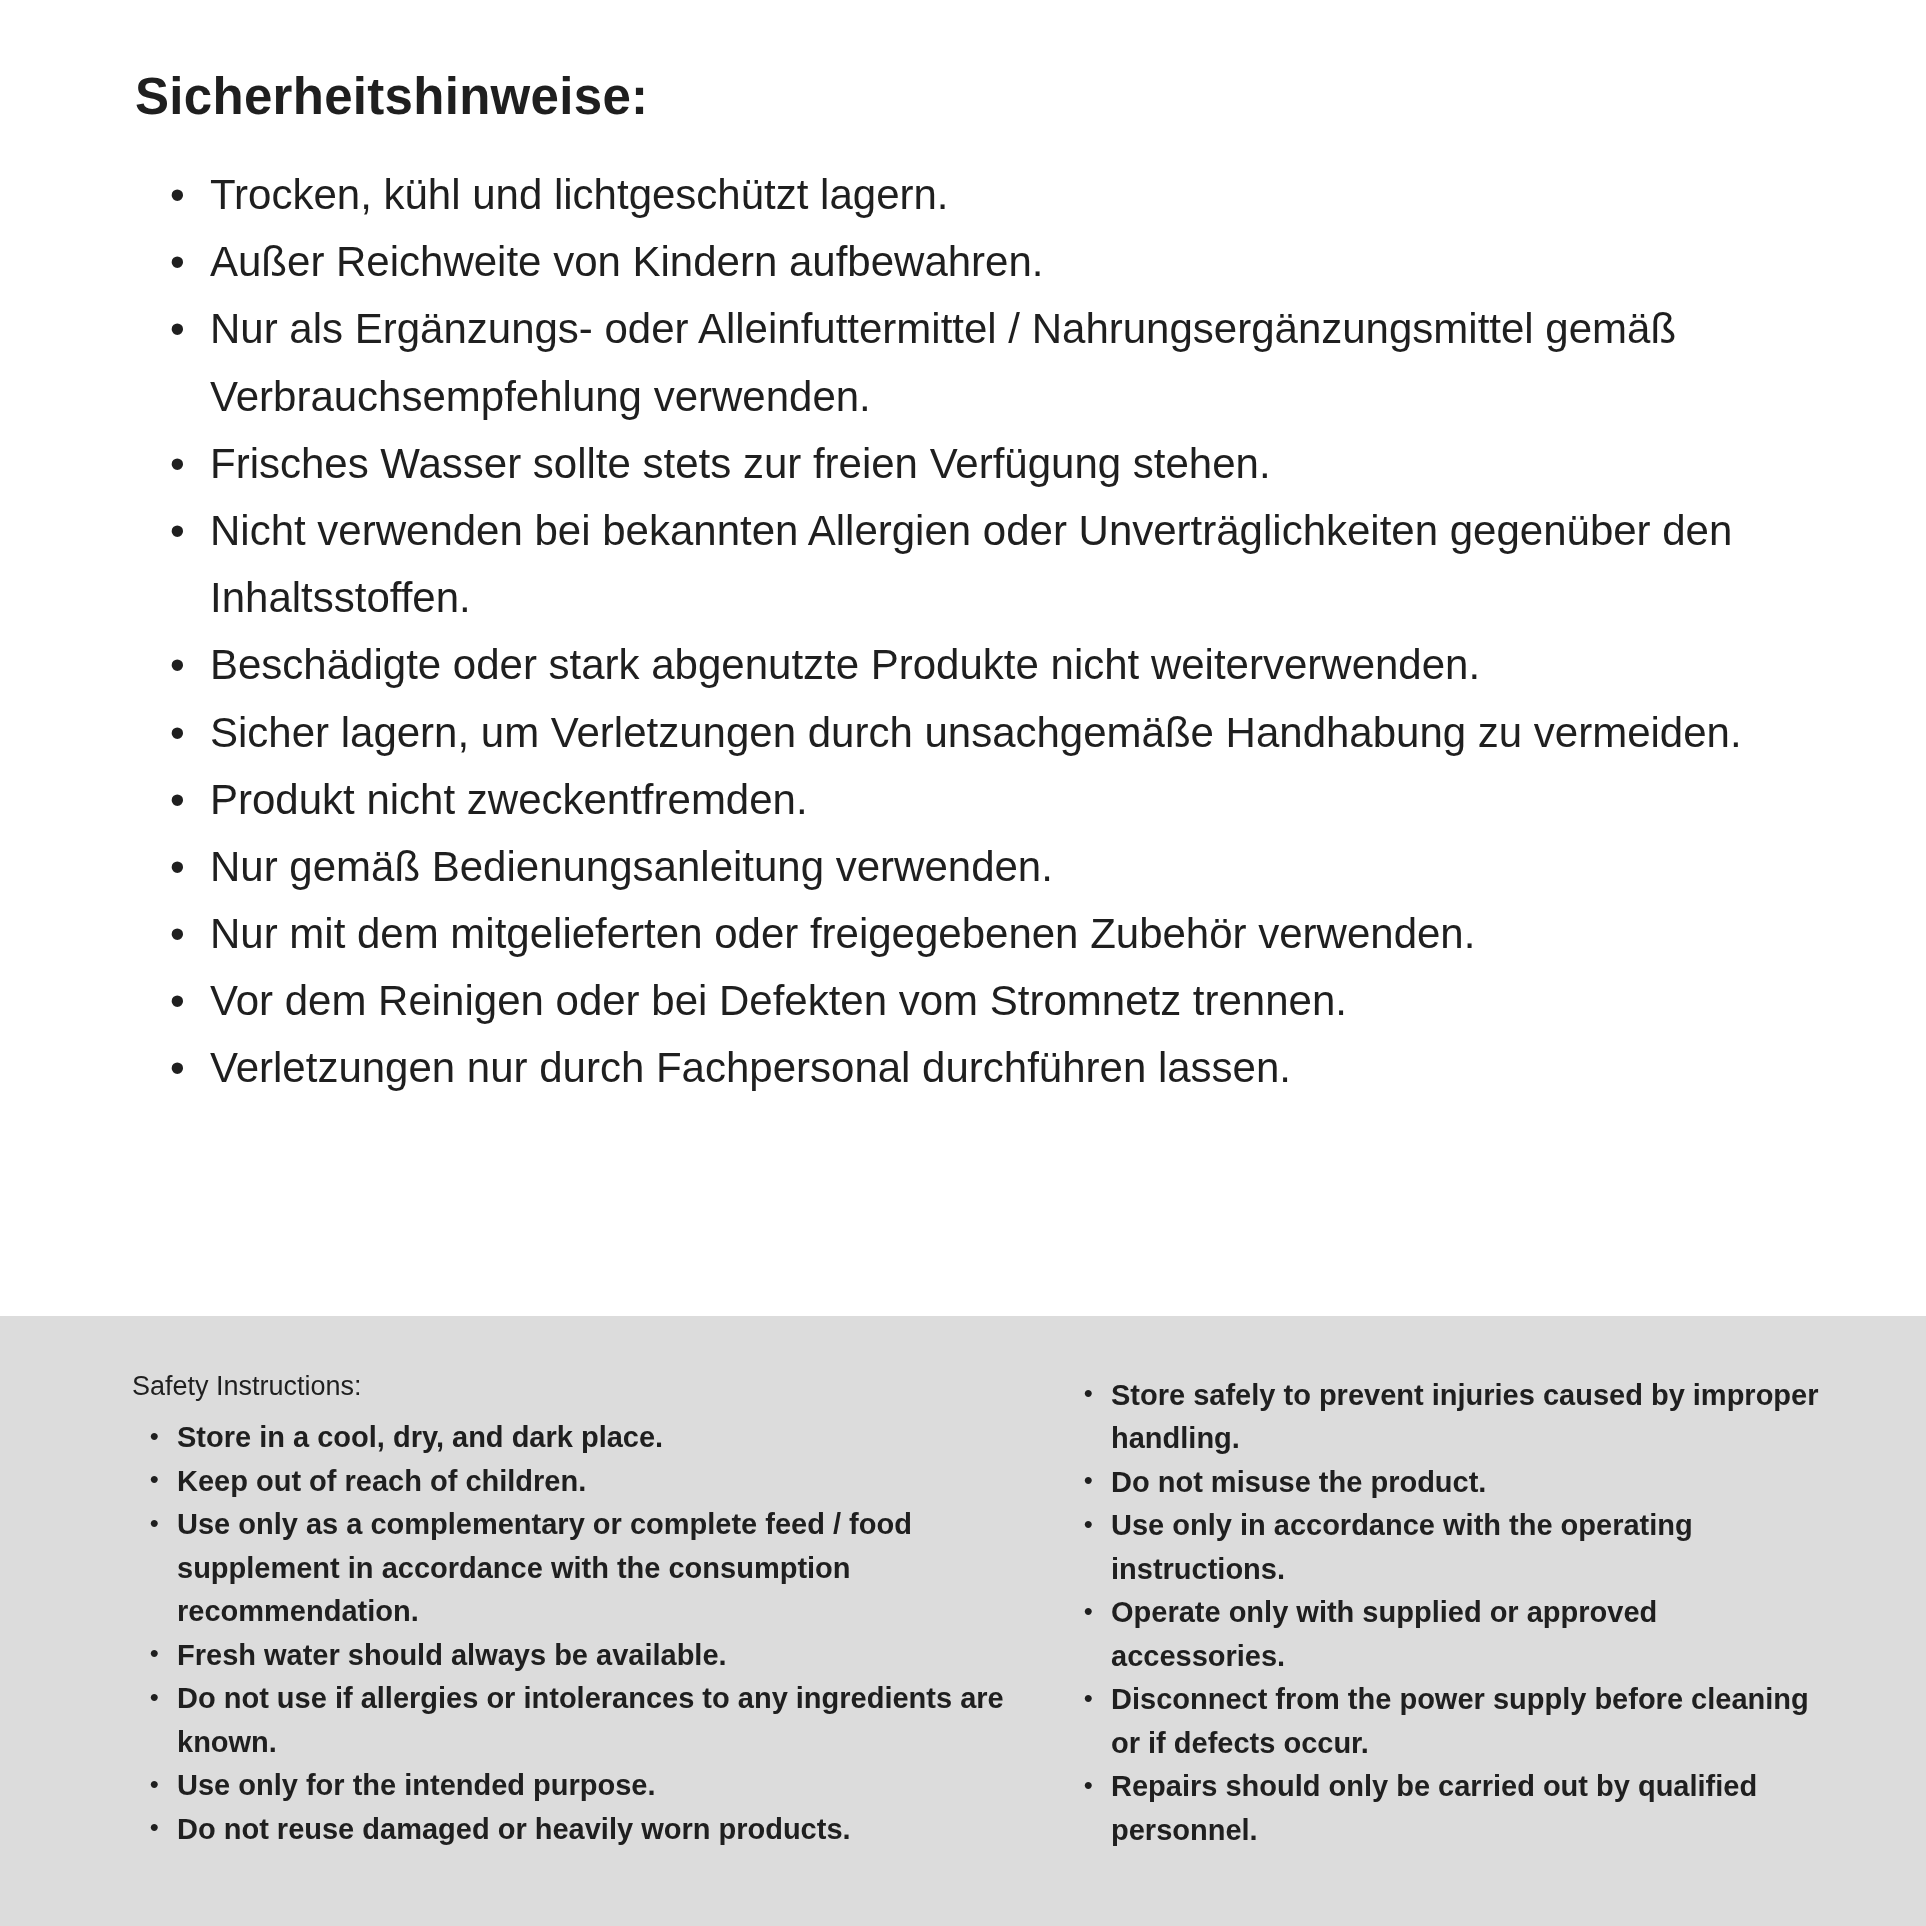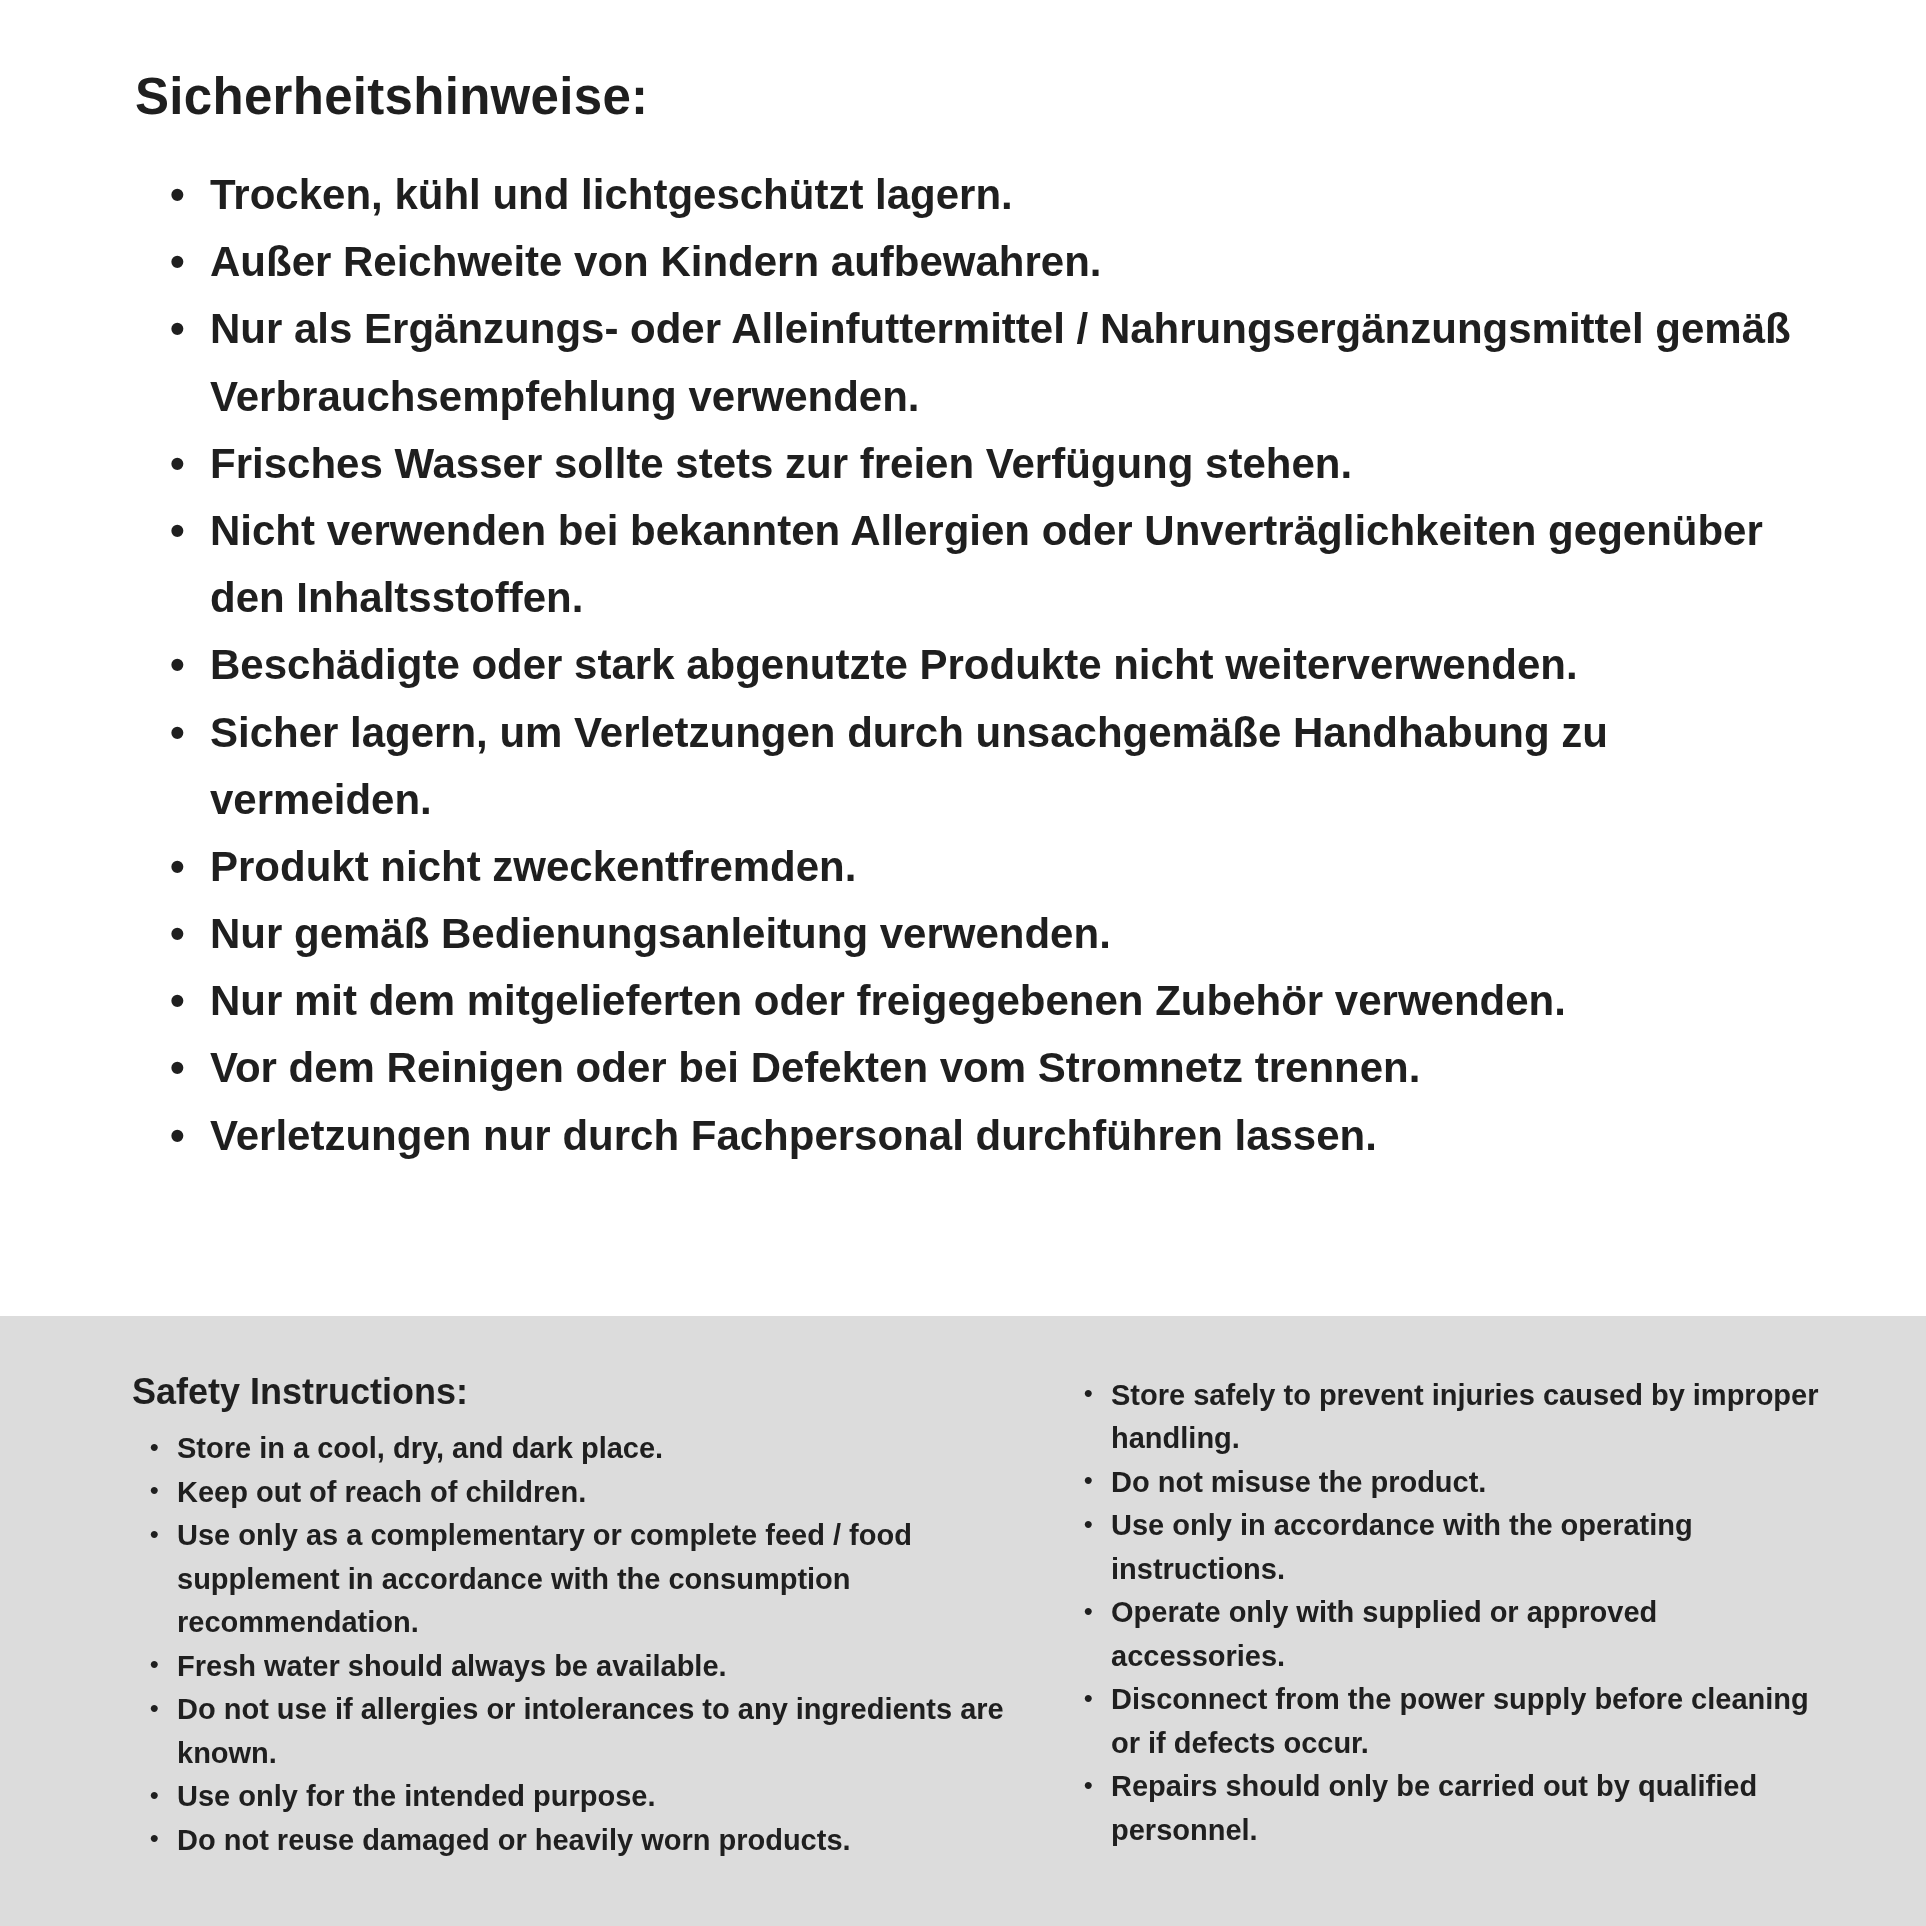--- a/index.html
+++ b/index.html
@@ -33,21 +33,20 @@
     margin: 0 0 35px 0;
     letter-spacing: 0.3px;
   }
   .german-list {
     list-style: none;
     margin: 0;
     padding: 0 0 0 35px;
     font-size: 42px;
     line-height: 1.6;
     max-width: 1682px;
-    font-weight: bold;
   }
   .german-list li {
     position: relative;
     padding-left: 40px;
   }
   .german-list li::before {
     content: "\2022";
     position: absolute;
     left: 0;
   }
@@ -63,22 +62,22 @@
   }
   .english-col-left {
     width: 886px;
     flex: none;
   }
   .english-col-right {
     flex: 1;
     padding-top: 2.6px;
   }
   .english-title {
-    font-size: 36px;
-    font-weight: 700;
+    font-size: 27px;
+    font-weight: 400;
     margin: 0 0 14px 0;
   }
   .english-list {
     list-style: none;
     margin: 0;
     padding: 0 0 0 18px;
     font-size: 29px;
     line-height: 1.5;
   }
   .english-list li {

